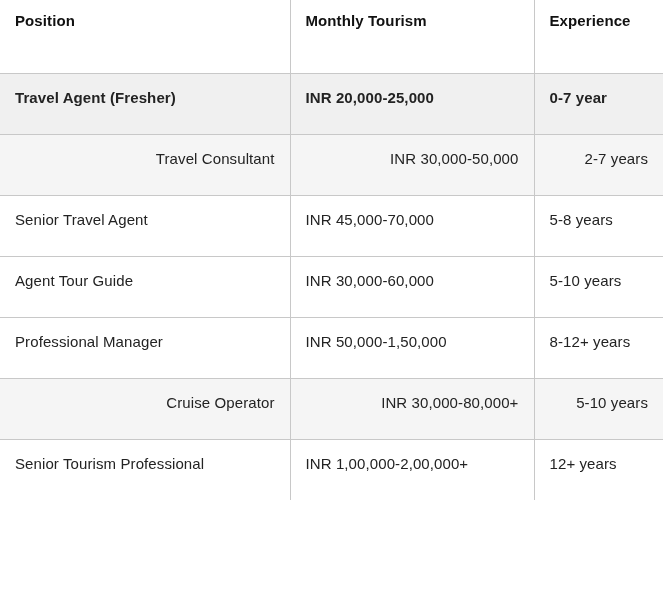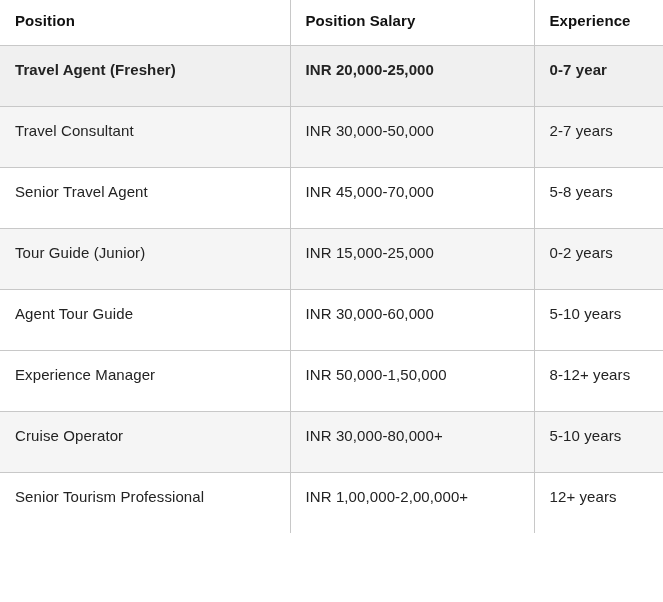--- a/index.html
+++ b/index.html
@@ -33,81 +33,76 @@
     box-sizing: border-box;
     text-align: left;
     vertical-align: top;
     font-size: 15px;
     line-height: 19px;
     letter-spacing: 0.1px;
     overflow: hidden;
     white-space: nowrap;
   }
   th {
-    height: 45px;
+    height: 73px;
     padding: 11px 15px 0 15px;
     font-weight: 700;
     color: var(--header-text);
     background: #ffffff;
   }
   td {
     height: 61px;
     padding: 14px 15px 0 15px;
     font-weight: 400;
     color: var(--body-text);
   }
   tr.row-highlight td { background: var(--row-highlight); font-weight: bold; }
-  tr.row-stripe    td { background: var(--row-stripe); }
+  tr.row-stripe    td { background: var(--row-stripe); text-align: right; }
   tr.row-white     td { background: var(--row-white); }
 </style>
 </head>
 <body>
 
 <div class="table-wrap">
   <table class="salary-table">
     <colgroup>
       <col style="width:290px">
       <col style="width:244px">
       <col style="width:129px">
     </colgroup>
     <thead>
       <tr>
         <th>Position</th>
-        <th>Position Salary</th>
+        <th>Monthly Tourism</th>
         <th>Experience</th>
       </tr>
     </thead>
     <tbody>
         <tr class="row-highlight">
           <td>Travel Agent (Fresher)</td>
           <td>INR 20,000-25,000</td>
           <td>0-7 year</td>
         </tr>
         <tr class="row-stripe">
           <td>Travel Consultant</td>
           <td>INR 30,000-50,000</td>
           <td>2-7 years</td>
         </tr>
         <tr class="row-white">
           <td>Senior Travel Agent</td>
           <td>INR 45,000-70,000</td>
           <td>5-8 years</td>
         </tr>
-        <tr class="row-stripe">
-          <td>Tour Guide (Junior)</td>
-          <td>INR 15,000-25,000</td>
-          <td>0-2 years</td>
-        </tr>
         <tr class="row-white">
           <td>Agent Tour Guide</td>
           <td>INR 30,000-60,000</td>
           <td>5-10 years</td>
         </tr>
         <tr class="row-white">
-          <td>Experience Manager</td>
+          <td>Professional Manager</td>
           <td>INR 50,000-1,50,000</td>
           <td>8-12+ years</td>
         </tr>
         <tr class="row-stripe">
           <td>Cruise Operator</td>
           <td>INR 30,000-80,000+</td>
           <td>5-10 years</td>
         </tr>
         <tr class="row-white">
           <td>Senior Tourism Professional</td>

